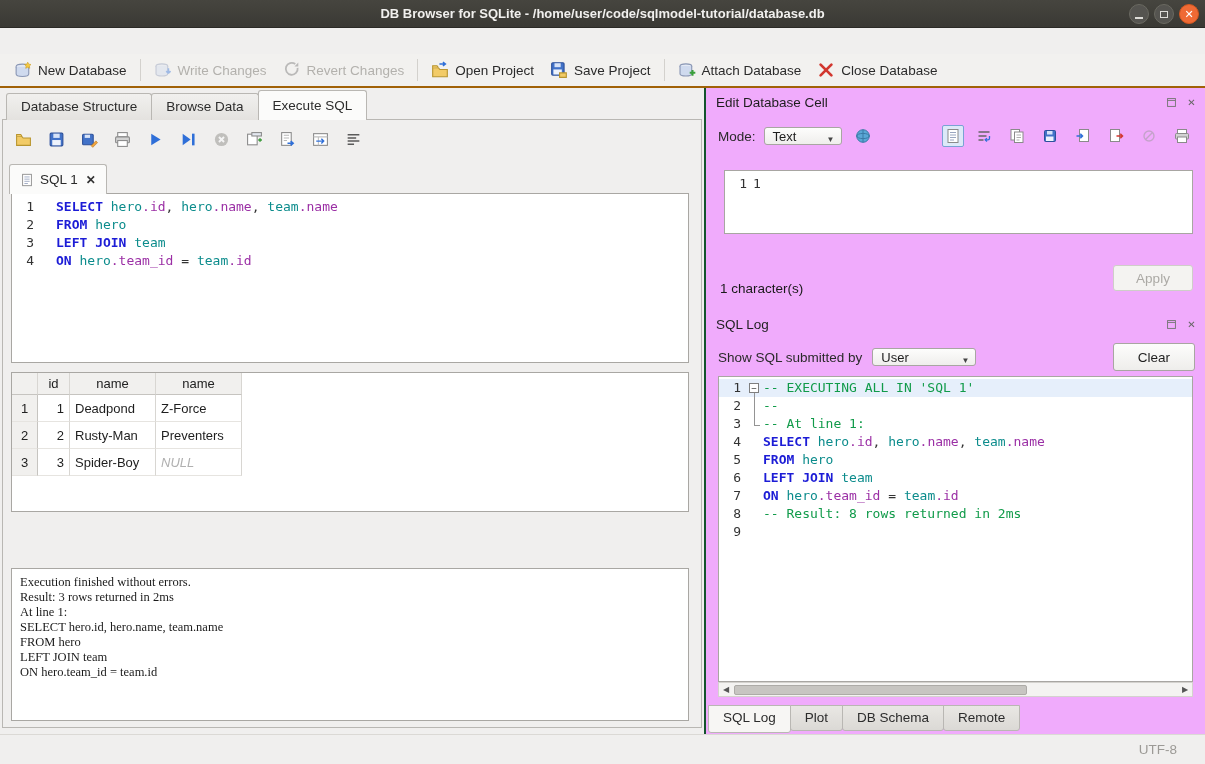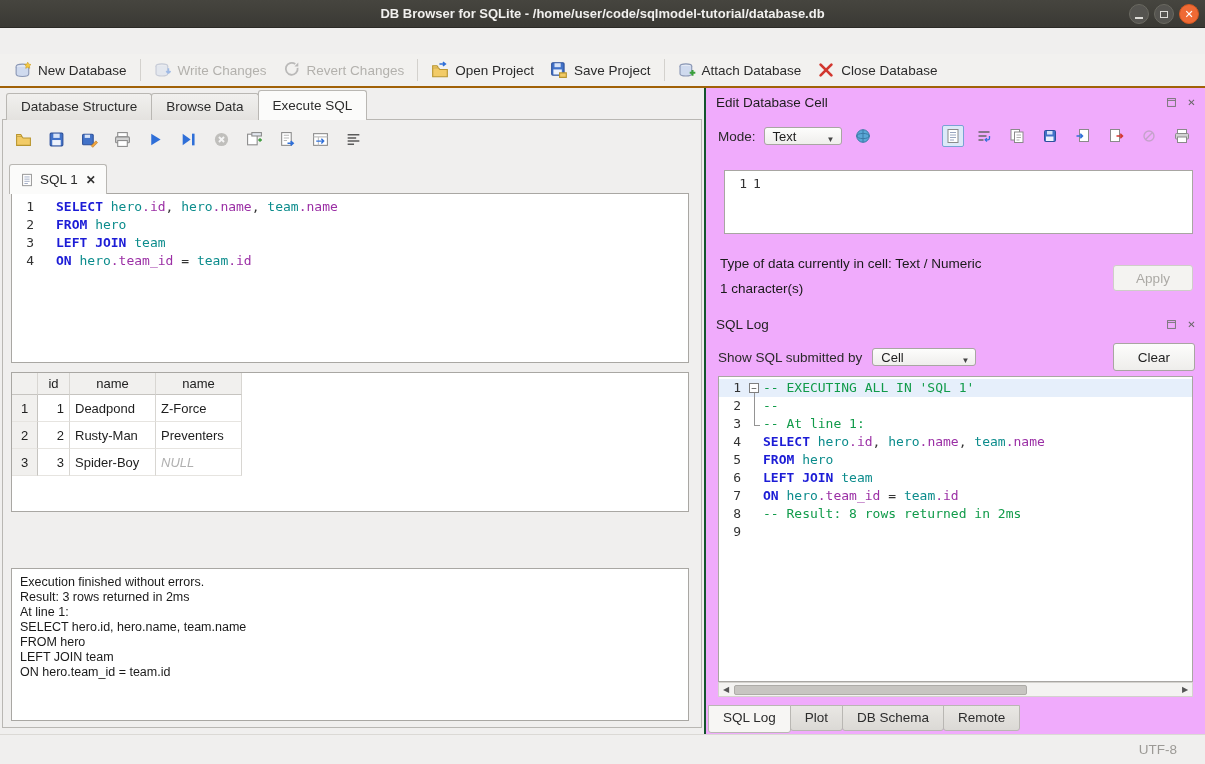--- a/index.html
+++ b/index.html
@@ -47,21 +47,21 @@
 
 
 .sqltabrow{position:absolute;top:44px;left:6px;height:30px;display:flex;align-items:flex-end;z-index:3}
 .sqltab{display:flex;align-items:center;gap:6px;height:30px;padding:0 10px;background:#fbfbfa;border:1px solid #b9b7b3;border-bottom:none;border-radius:3px 3px 0 0;font-size:13.5px}
 .sqltab svg{width:14px;height:14px}
 .tabclose{font-size:12px;font-weight:bold;color:#333;margin-left:2px}
 
 
 .editor{position:absolute;top:73px;left:8px;right:12px;height:170px;background:#fff;border:1px solid #a9a7a3;overflow:hidden;padding-top:4px;z-index:2}
 .results{position:absolute;top:252px;left:8px;right:12px;height:140px;background:#fff;border:1px solid #a9a7a3;overflow:hidden}
-.msgbox{position:absolute;top:448px;left:8px;right:12px;bottom:6px;background:#fff;border:1px solid #a9a7a3;font-family:Liberation Sans, sans-serif;font-size:12.5px;color:#1a1a1a;padding:6px 8px}
+.msgbox{position:absolute;top:448px;left:8px;right:12px;bottom:6px;background:#fff;border:1px solid #a9a7a3;font-family:Liberation Serif, serif;font-size:12.5px;color:#1a1a1a;padding:6px 8px}
 .msg-line{height:15px;line-height:15px;white-space:pre}
 
 
 .code-line{display:flex;height:18px;line-height:18px;font-family:"DejaVu Sans Mono",monospace;font-size:13px;white-space:pre}
 .code-line.hl{background:var(--accent-selection,#e6effb)}
 .ln{flex:none;width:28px;text-align:right;padding-right:6px;color:#333}
 .fold{flex:none;width:16px;position:relative}
 .foldbox{position:absolute;left:2px;top:4px;width:10px;height:10px;border:1px solid #7f7f7f;background:#fff;font-size:9px;line-height:8px;text-align:center;color:#444}
 .fold.start::after{content:"";position:absolute;left:7px;top:14px;bottom:0;border-left:1px solid #949494}
 .fold.mid::before{content:"";position:absolute;left:7px;top:0;bottom:0;border-left:1px solid #949494}
@@ -417,21 +417,20 @@
               <rect x="3.5" y="9" width="9" height="5.5" fill="#fff" stroke="#8a8a8a"></rect>
             </svg>
           </button>
       </div>
     </div>
 
     <div class="cell-editor" id="cell-lines">
         <div class="code-line"><span class="ln">1</span><span class="code-text"><span class="tok-pl">1</span></span></div>
       </div>
 
-    <div class="cell-info1">Type of data currently in cell: Text / Numeric</div>
     <div class="cell-info2">1 character(s)</div>
     <button class="apply-btn" disabled="">Apply</button>
 
     <div class="dockhead" style="top:226px">
       <span>SQL Log</span>
       <span class="dockbtns">
         <button class="dockbtn">
             <svg viewBox="0 0 14 14">
               <rect x="2" y="2" width="10" height="10" fill="none" stroke="#777" stroke-width="1.2"></rect>
               <path d="M2 4.4h10" stroke="#777" stroke-width="1.2"></path>
@@ -439,21 +438,21 @@
           </button>
         <button class="dockbtn">
             <span>✕</span>
           </button>
       </span>
     </div>
 
     <div class="logbar">
       <span>Show SQL submitted by</span>
       <div class="combo user">
-        <span>Cell</span>
+        <span>User</span>
         <span class="arrow">▼</span>
       </div>
       <button class="clear-btn">Clear</button>
     </div>
 
     <div class="log-editor" id="log-lines">
         <div class="code-line hl"><span class="ln">1</span><span class="fold start"><span class="foldbox">−</span></span><span class="code-text"><span class="tok-cm">-- EXECUTING ALL IN 'SQL 1'</span></span></div>
         <div class="code-line"><span class="ln">2</span><span class="fold mid"></span><span class="code-text"><span class="tok-cm">--</span></span></div>
         <div class="code-line"><span class="ln">3</span><span class="fold end"></span><span class="code-text"><span class="tok-cm">-- At line 1:</span></span></div>
         <div class="code-line"><span class="ln">4</span><span class="fold "></span><span class="code-text"><span class="tok-kw">SELECT</span><span class="tok-pl"> </span><span class="tok-tb">hero</span><span class="tok-cl">.id</span><span class="tok-pl">, </span><span class="tok-tb">hero</span><span class="tok-cl">.name</span><span class="tok-pl">, </span><span class="tok-tb">team</span><span class="tok-cl">.name</span></span></div>

